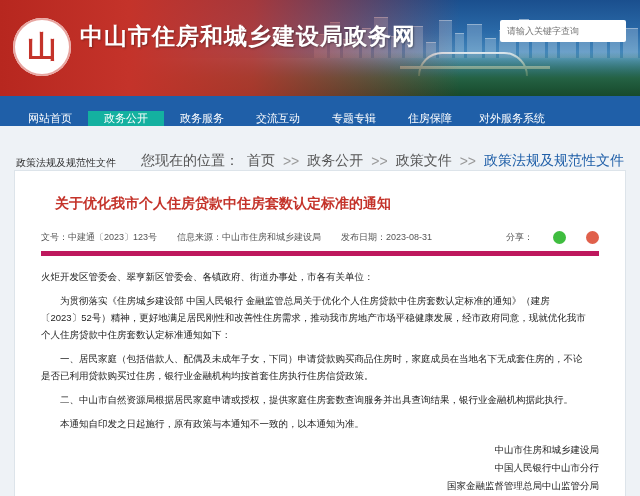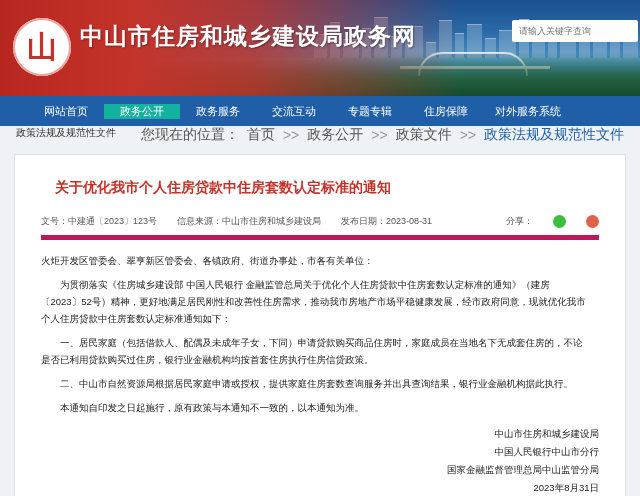--- a/index.html
+++ b/index.html
@@ -72,21 +72,21 @@
     font-family:"DejaVu Serif", serif; font-weight:bold;
   }
   .site-title {
     position:absolute; left:80px; top:21px;
     color:#ffffff;
     font-size:23px; font-weight:bold; letter-spacing:1px;
     text-shadow: 1px 1px 2px rgba(0,0,0,.35);
     white-space:nowrap;
   }
   .search-box {
-    position:absolute; right:2px; top:20px;
+    position:absolute; right:14px; top:20px;
     width:126px; height:22px;
     background:#ffffff;
     border-radius:2px;
     display:flex; align-items:center;
   }
   .search-box input {
     border:none; outline:none; background:transparent;
     width:100px; height:20px; margin-left:5px;
     font-size:9px; color:#333;
     font-family:"Liberation Sans", sans-serif;
@@ -98,42 +98,42 @@
     cursor:pointer;
   }
   .search-btn svg { display:block; }
 
   
   .nav {
     position:relative;
     width:640px; height:30px;
     background:#1f5fa8;
     display:flex;
-    align-items:center;
-    padding-left:28px;
+    align-items:flex-end;
+    padding-left:12px;
   }
   .nav-item {
     min-width:76px;
     padding:0 11px;
     display:flex; align-items:center; justify-content:center;
     color:#ffffff;
     font-size:11px;
     white-space:nowrap;
     cursor:pointer;
   }
   .nav-item.active {
     background:#14b1a0;
   }
 
   
   .crumbbar {
     position:relative;
-    width:640px; height:28px;
+    width:640px; height:44px;
     background:#eef2f6;
-    display:flex; align-items:flex-start;
+    display:flex; align-items:flex-end;
     padding:0 16px;
   }
   .crumb-left {
     font-size:10px; color:#333;
   }
   .crumb-right {
     margin-left:auto;
     font-size:14px; color:#555;
     display:flex; align-items:center; gap:8px;
   }

